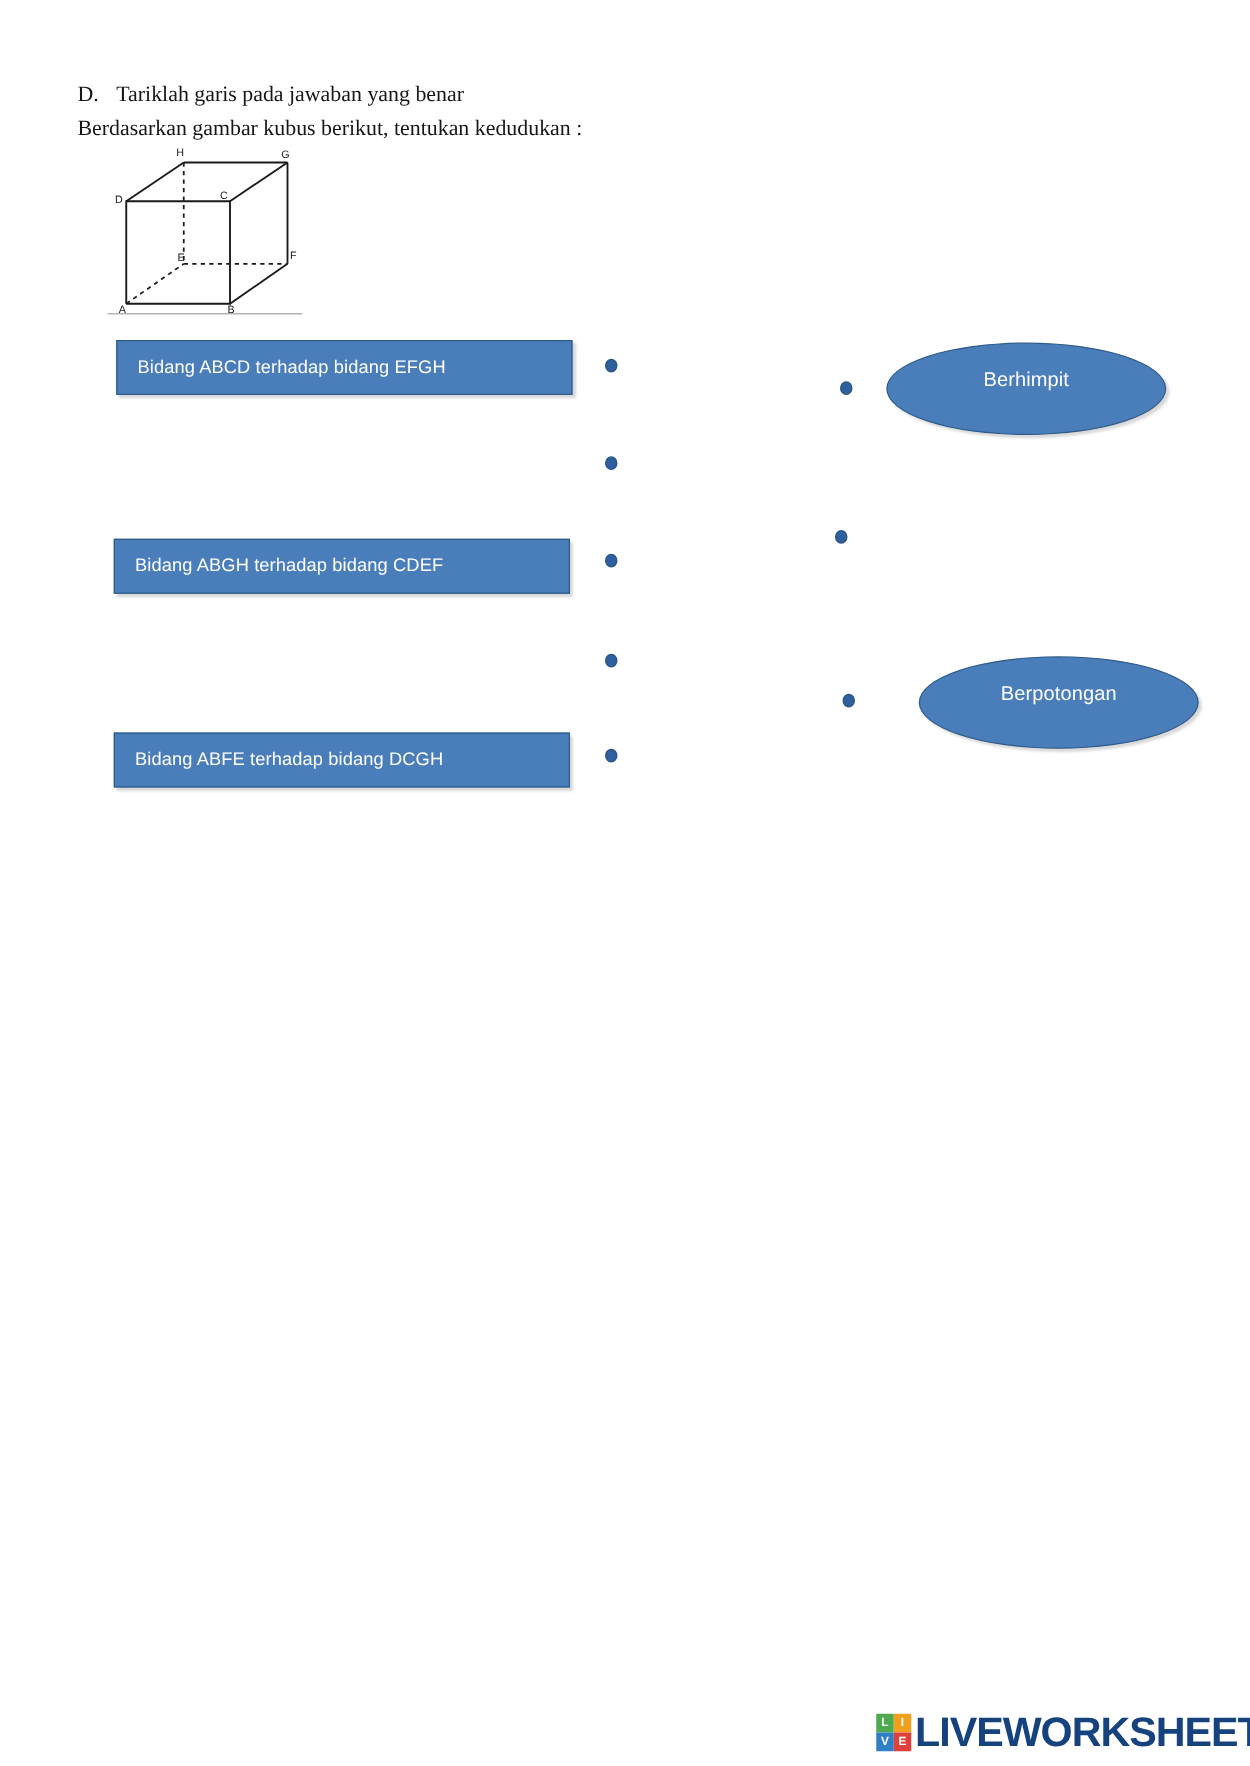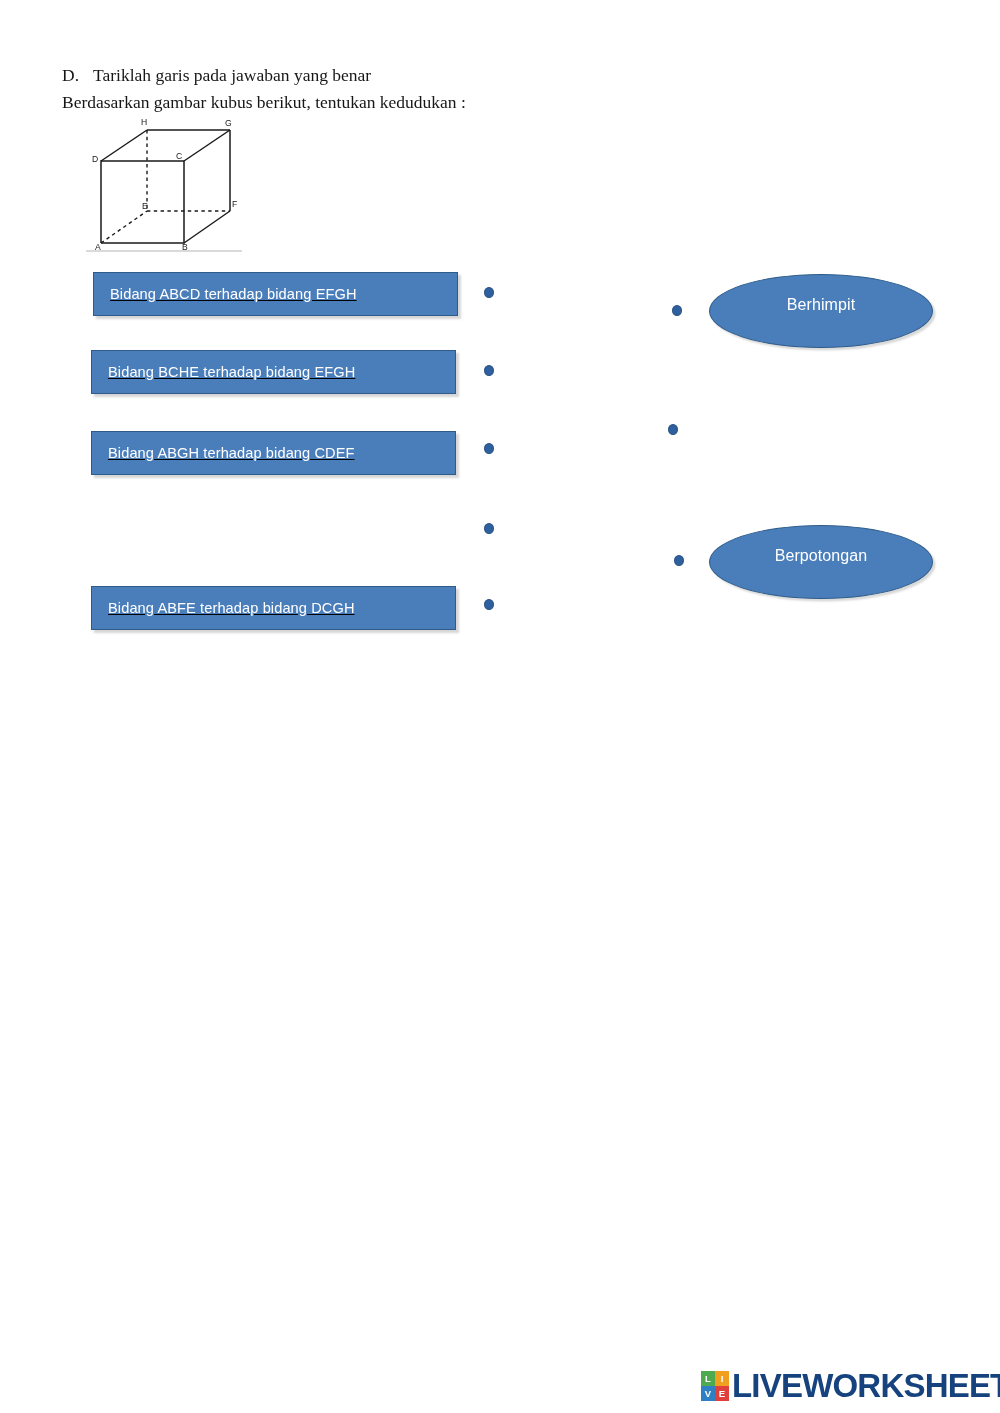--- a/index.html
+++ b/index.html
@@ -62,21 +62,20 @@
 
   
   .match-box {
     position: absolute;
     box-sizing: border-box;
     background: #4a7ebb;
     border: 1.6px solid #2e5c8a;
     box-shadow: 2.5px 2.5px 2px rgba(120,120,120,0.30);
     display: flex;
     align-items: center;
-    text-decoration: underline;
   }
   .match-box-label {
     color: #ffffff;
     font-family: "Liberation Sans", sans-serif;
     font-size: 14.6px;
     letter-spacing: 0.1px;
     padding-left: 16px;
     white-space: nowrap;
   }
 
@@ -184,44 +183,41 @@
       <text class="cube-label" x="58" y="101">E</text>
       <text class="cube-label" x="148" y="99">F</text>
       <text class="cube-label" x="11" y="142">A</text>
       <text class="cube-label" x="98" y="142">B</text>
     </svg>
   </div>
 
   <div class="match-box" style="left:93px; top:272px; width:365px; height:44px;">
     <span class="match-box-label">Bidang ABCD terhadap bidang EFGH</span>
   </div>
-  <div class="match-box" style="left:91px; top:350px; width:365px; height:44px;">
-    <span class="match-box-label">Bidang BCHE terhadap bidang EFGH</span>
-  </div>
   <div class="match-box" style="left:91px; top:431px; width:365px; height:44px;">
     <span class="match-box-label">Bidang ABGH terhadap bidang CDEF</span>
   </div>
   <div class="match-box" style="left:91px; top:586px; width:365px; height:44px;">
     <span class="match-box-label">Bidang ABFE terhadap bidang DCGH</span>
   </div>
 
   <div class="bullet" style="left:484px; top:287px;"></div>
   <div class="bullet" style="left:484px; top:365px;"></div>
   <div class="bullet" style="left:484px; top:443px;"></div>
   <div class="bullet" style="left:484px; top:523px;"></div>
   <div class="bullet" style="left:484px; top:599px;"></div>
 
   <div class="bullet" style="left:672px; top:305px;"></div>
   <div class="bullet" style="left:668px; top:424px;"></div>
   <div class="bullet" style="left:674px; top:555px;"></div>
 
   <div class="match-ellipse" style="left:709px; top:274px; width:224px; height:74px;">
     <span class="match-ellipse-label" style="margin-top:21px;">Berhimpit</span>
   </div>
-  <div class="match-ellipse" style="left:709px; top:525px; width:224px; height:74px;text-align:right;">
+  <div class="match-ellipse" style="left:735px; top:525px; width:224px; height:74px;text-align:right;">
     <span class="match-ellipse-label" style="margin-top:21px;">Berpotongan</span>
   </div>
 
   <div class="lw-logo">
     <div class="lw-tiles">
       <div class="lw-tile lw-tile-l">L</div>
       <div class="lw-tile lw-tile-i">I</div>
       <div class="lw-tile lw-tile-v">V</div>
       <div class="lw-tile lw-tile-e">E</div>
     </div>

